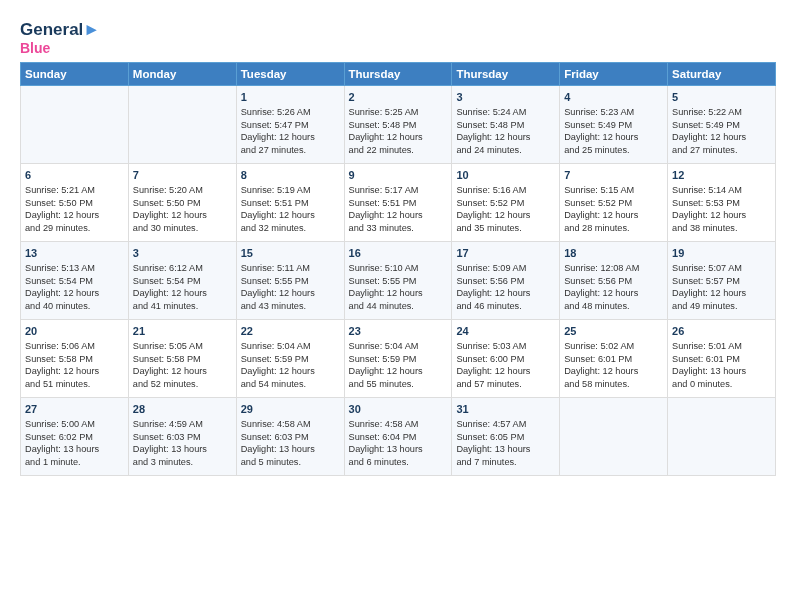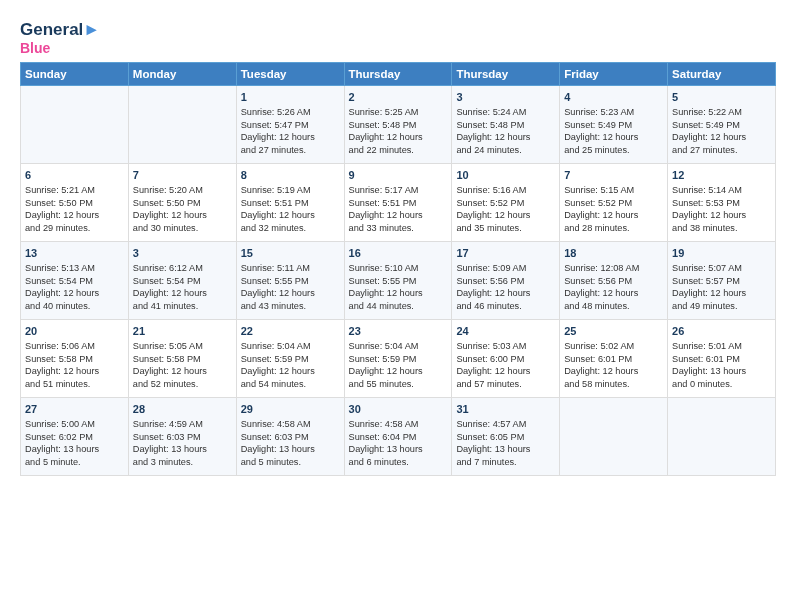--- a/index.html
+++ b/index.html
@@ -307,21 +307,21 @@
             <div class="cell-text">Daylight: 13 hours</div>
             <div class="cell-text">and 0 minutes.</div>
           </td>
         </tr>
         <tr>
           <td>
             <span class="day-num">27</span>
             <div class="cell-text">Sunrise: 5:00 AM</div>
             <div class="cell-text">Sunset: 6:02 PM</div>
             <div class="cell-text">Daylight: 13 hours</div>
-            <div class="cell-text">and 5 minute.</div>
+            <div class="cell-text">and 1 minute.</div>
           </td>
           <td>
             <span class="day-num">28</span>
             <div class="cell-text">Sunrise: 4:59 AM</div>
             <div class="cell-text">Sunset: 6:03 PM</div>
             <div class="cell-text">Daylight: 13 hours</div>
             <div class="cell-text">and 3 minutes.</div>
           </td>
           <td>
             <span class="day-num">29</span>

